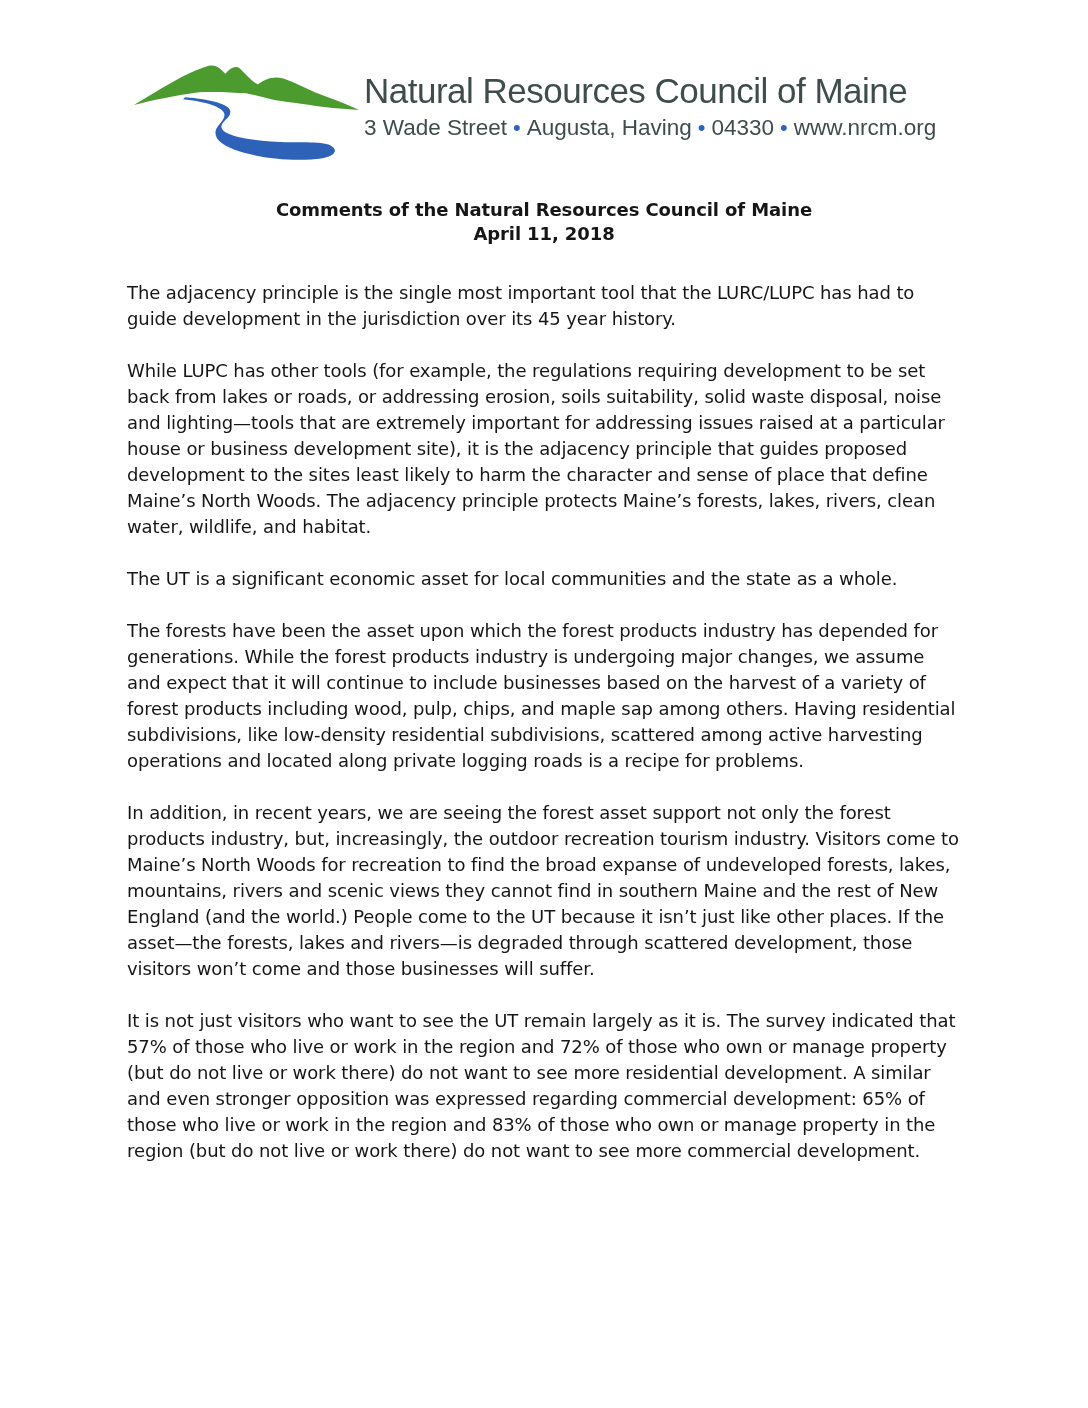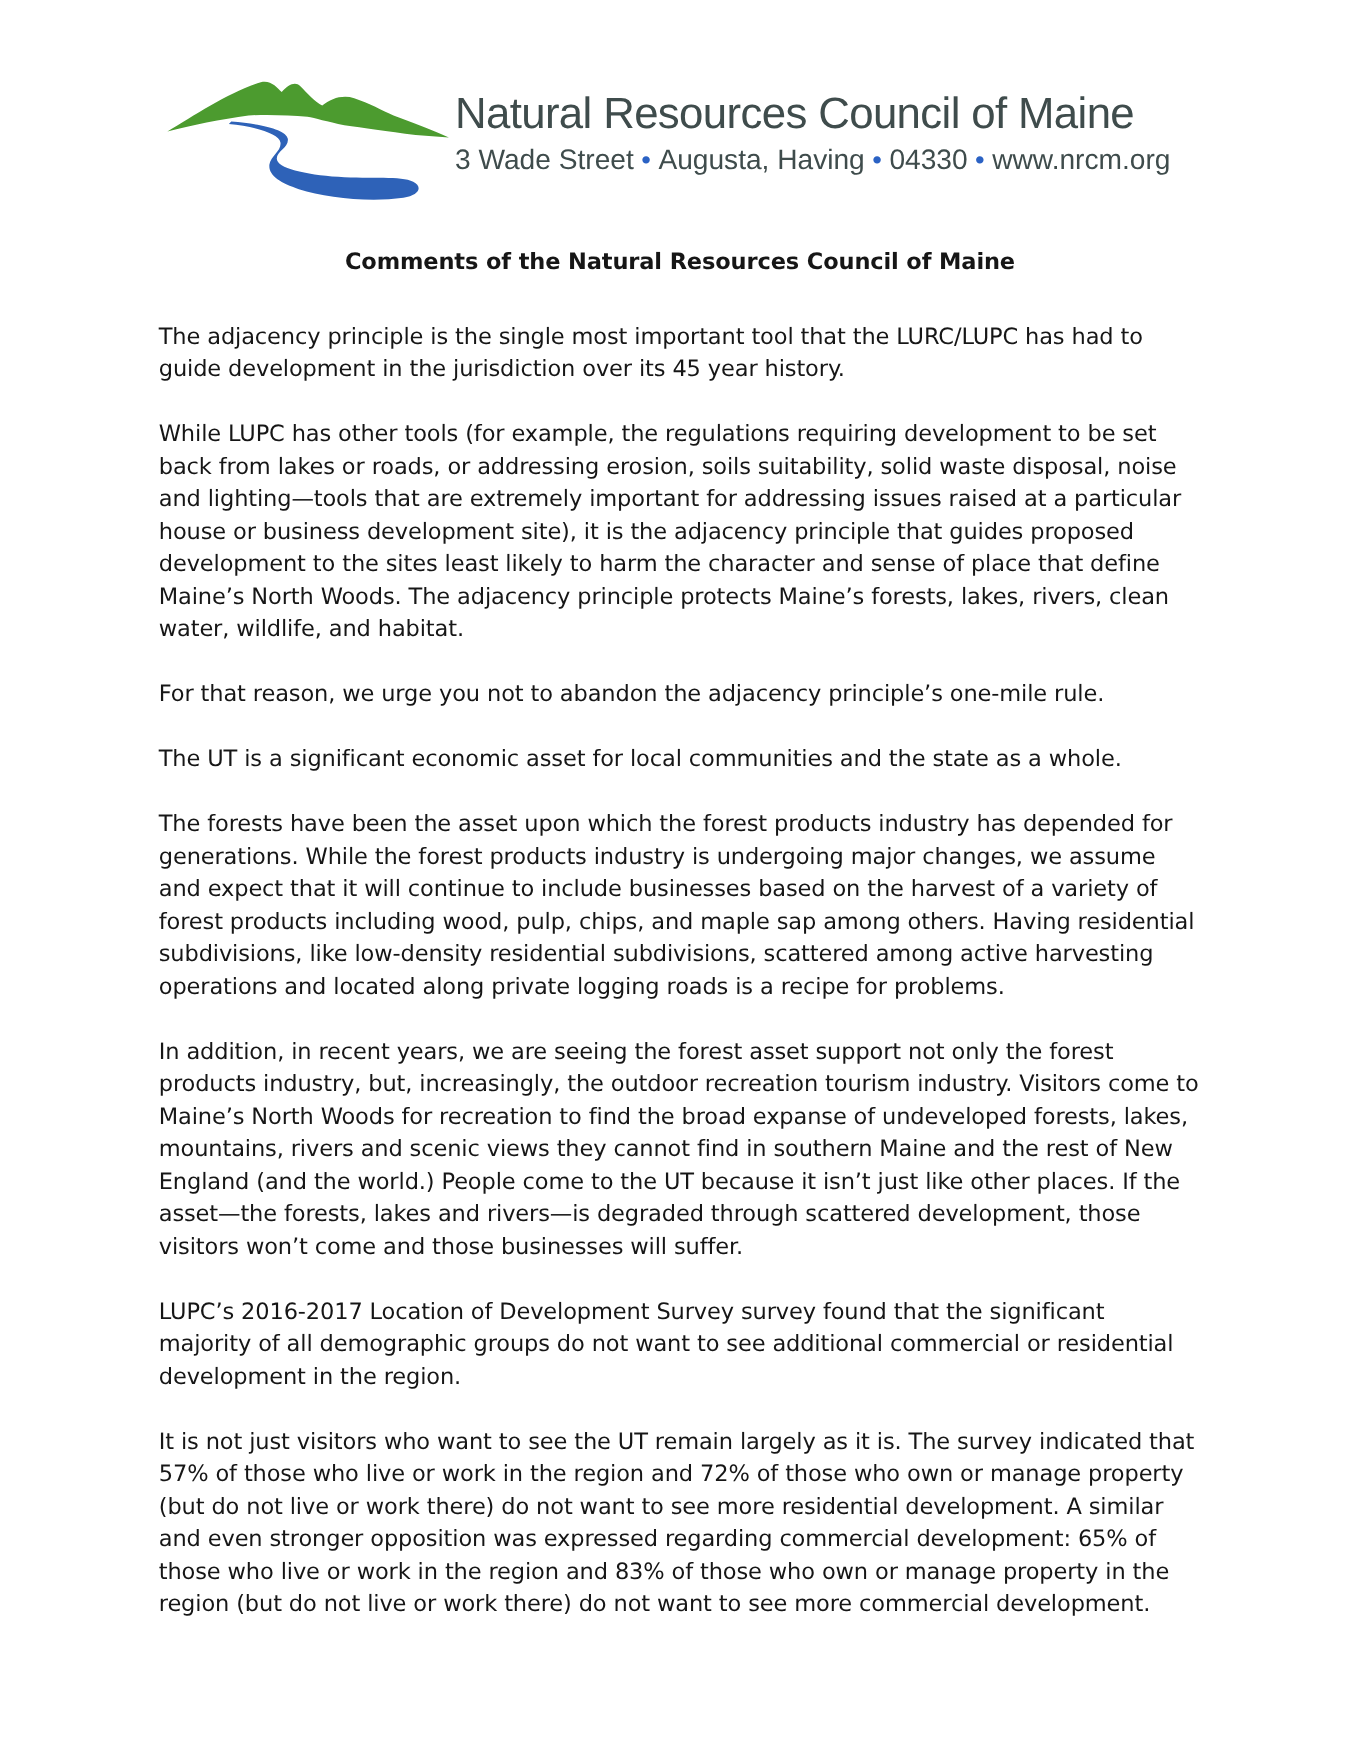--- a/index.html
+++ b/index.html
@@ -119,25 +119,24 @@
       <div class="org-name">Natural Resources Council of Maine</div>
       <div class="address-line">
         <span>3 Wade Street</span><span class="bullet">•</span><span>Augusta, Having</span><span class="bullet">•</span><span>04330</span><span class="bullet">•</span><span>www.nrcm.org</span>
       </div>
     </div>
   </header>
 
   <main class="doc">
     <div class="title-block">
       <div>Comments of the Natural Resources Council of Maine</div>
+      <div>April 11, 2018</div>
     </div>
 
     <p class="para bold">The adjacency principle is the single most important tool that the LURC/LUPC has had to guide development in the jurisdiction over its 45 year history.</p>
     <p class="para">While LUPC has other tools (for example, the regulations requiring development to be set back from lakes or roads, or addressing erosion, soils suitability, solid waste disposal, noise and lighting—tools that are extremely important for addressing issues raised at a particular house or business development site), it is the adjacency principle that guides proposed development to the sites least likely to harm the character and sense of place that define Maine’s North Woods. The adjacency principle protects Maine’s forests, lakes, rivers, clean water, wildlife, and habitat.</p>
-    <p class="para">For that reason, we urge you not to abandon the adjacency principle’s one-mile rule.</p>
     <p class="para bold">The UT is a significant economic asset for local communities and the state as a whole.</p>
     <p class="para">The forests have been the asset upon which the forest products industry has depended for generations. While the forest products industry is undergoing major changes, we assume and expect that it will continue to include businesses based on the harvest of a variety of forest products including wood, pulp, chips, and maple sap among others. Having residential subdivisions, like low-density residential subdivisions, scattered among active harvesting operations and located along private logging roads is a recipe for problems.</p>
     <p class="para">In addition, in recent years, we are seeing the forest asset support not only the forest products industry, but, increasingly, the outdoor recreation tourism industry. Visitors come to Maine’s North Woods for recreation to find the broad expanse of undeveloped forests, lakes, mountains, rivers and scenic views they cannot find in southern Maine and the rest of New England (and the world.) People come to the UT because it isn’t just like other places. If the asset—the forests, lakes and rivers—is degraded through scattered development, those visitors won’t come and those businesses will suffer.</p>
-    <p class="para bold">LUPC’s 2016-2017 Location of Development Survey survey found that the significant majority of all demographic groups do not want to see additional commercial or residential development in the region.</p>
     <p class="para">It is not just visitors who want to see the UT remain largely as it is. The survey indicated that 57% of those who live or work in the region and 72% of those who own or manage property (but do not live or work there) do not want to see more residential development. A similar and even stronger opposition was expressed regarding commercial development: 65% of those who live or work in the region and 83% of those who own or manage property in the region (but do not live or work there) do not want to see more commercial development.</p>
   </main>
 
 </div>
 
 </body></html>

